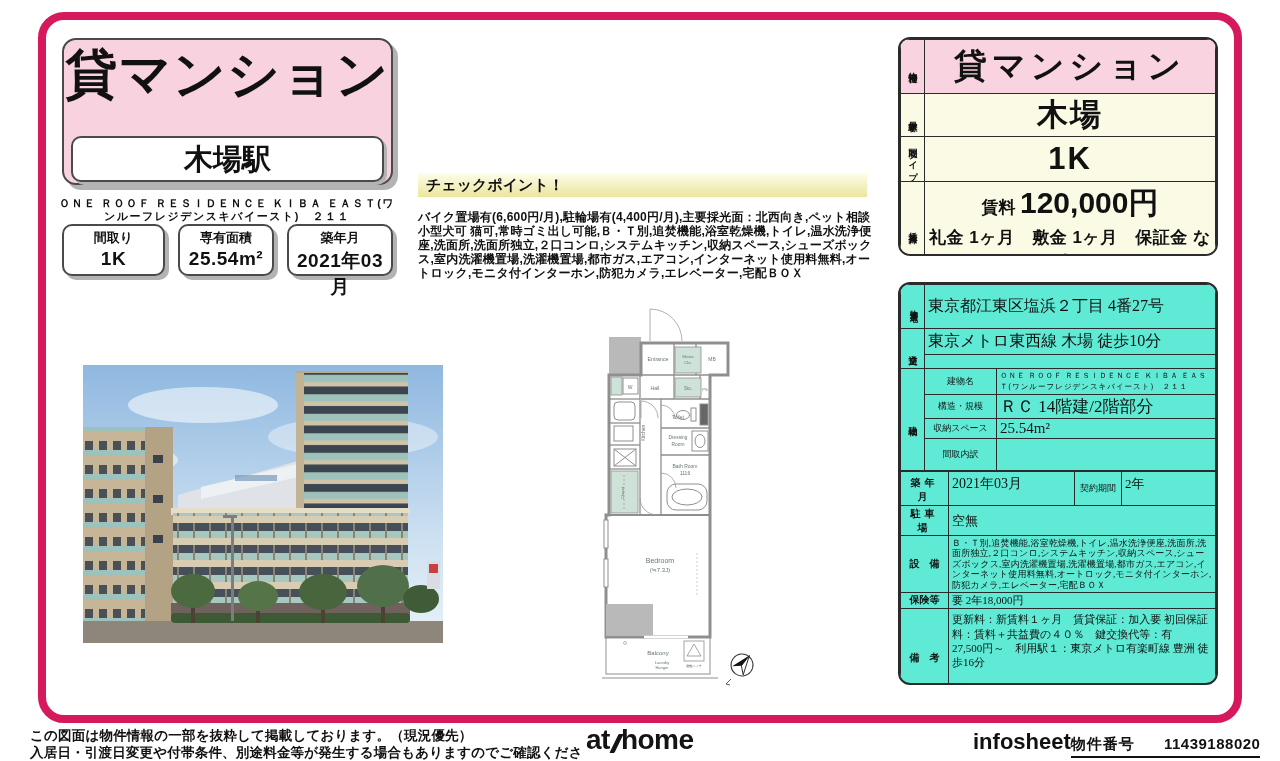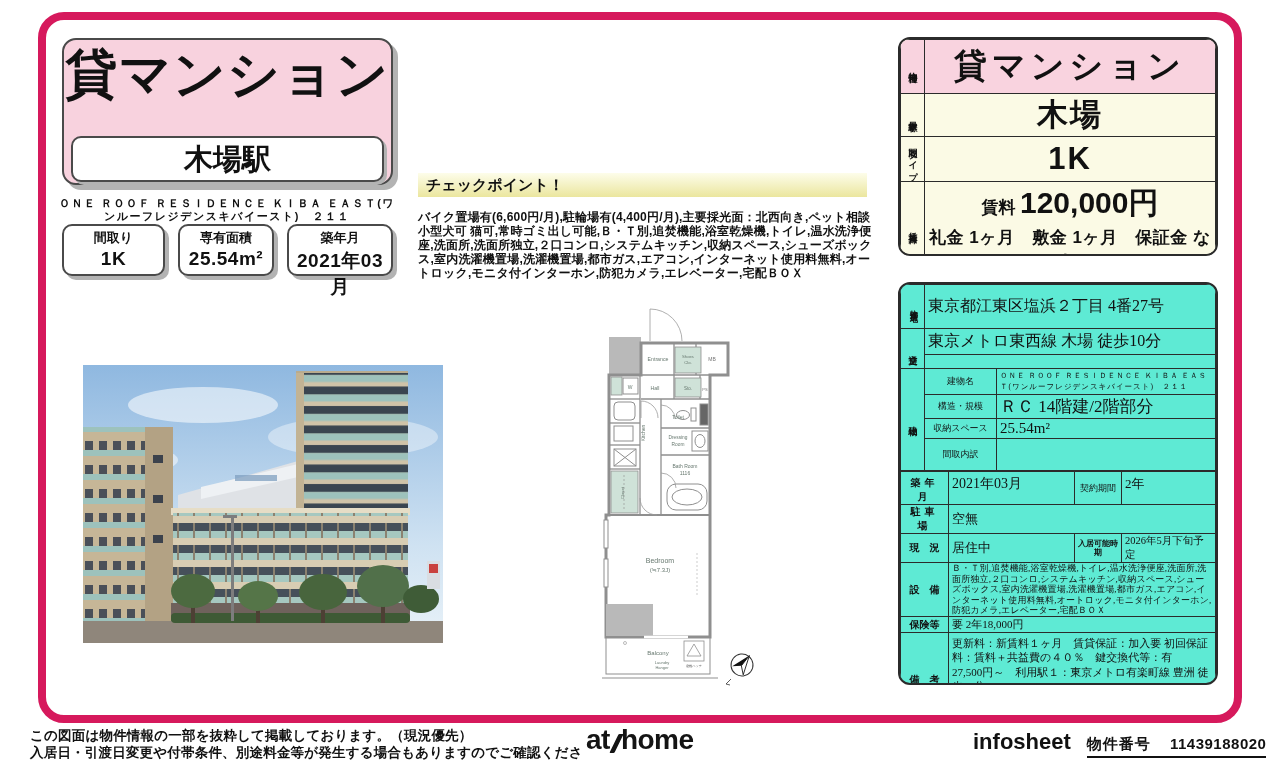--- a/index.html
+++ b/index.html
@@ -48,24 +48,24 @@
   .equip{font-size:9px;line-height:1.18;letter-spacing:.2px}
   .notes{font-size:11px;line-height:1.3;vertical-align:top;padding-top:3px}
   .vtop{vertical-align:top}
   .slab{font-size:9px;font-weight:normal;text-align:center}
   .slab8{font-size:8px;font-weight:bold;text-align:center;line-height:1.15}
 
   
   .disc{left:30px;width:560px;font-size:13.5px;font-weight:bold;letter-spacing:.2px}
   .logo{left:586px;top:724px;display:flex;align-items:flex-end;font-weight:900;font-size:28px;letter-spacing:-.5px;color:#141414}
   .logo .mark{width:5px;height:19px;background:#141414;transform:skewX(-26deg);margin:0 2px 3px 4px;border-radius:1px}
-  .info{left:973px;top:729px;display:flex;align-items:baseline;gap:16px}
+  .info{left:973px;top:729px;display:flex;align-items:baseline;}
   .info .is{font-size:22px;font-weight:600}
   .info .pn{font-size:15px;font-weight:bold;border-bottom:2px solid #111;padding-bottom:2px;letter-spacing:1px}
-  .info .pn .num{margin-left:14px;letter-spacing:.5px}
+  .info .pn .num{margin-left:24px;letter-spacing:.5px}
 
   svg text{font-family:"Liberation Sans","DejaVu Sans",sans-serif}
   .plantext{fill:#67786f}
 </style>
 </head>
 <body>
 
 <div class="sheet">
   <div class="abs frame"></div>
 
@@ -330,26 +330,20 @@
           <tr style="height:27px">
         <td class="hlab hlab3 vtop" style="padding-top:4px">築年月</td>
         <td class="serif v14 vtop" style="padding-top:3px">2021年03月</td>
         <td class="slab">契約期間</td>
         <td class="serif v13 vtop" style="font-size:13px;padding-top:3px">2年</td>
       </tr>
       <tr style="height:18px">
         <td class="hlab hlab3">駐車場</td>
         <td colspan="3" class="serif v13" style="font-size:13px">空無</td>
       </tr>
-      <tr style="height:16px">
-        <td class="hlab">現　況</td>
-        <td class="serif v13" style="font-size:13px">居住中</td>
-        <td class="slab8">入居可能時期</td>
-        <td class="serif" style="font-size:10.5px">2026年5月下旬予定</td>
-      </tr>
       <tr style="height:48px">
         <td class="hlab">設　備</td>
         <td colspan="3" class="serif equip">Ｂ・Ｔ別,追焚機能,浴室乾燥機,トイレ,温水洗浄便座,洗面所,洗面所独立,２口コンロ,システムキッチン,収納スペース,シューズボックス,室内洗濯機置場,洗濯機置場,都市ガス,エアコン,インターネット使用料無料,オートロック,モニタ付インターホン,防犯カメラ,エレベーター,宅配ＢＯＸ</td>
       </tr>
       <tr style="height:14px">
         <td class="hlab">保険等</td>
         <td colspan="3" class="serif v11">要 2年18,000円</td>
       </tr>
       <tr style="height:95px">
         <td class="hlab">備　考</td>

